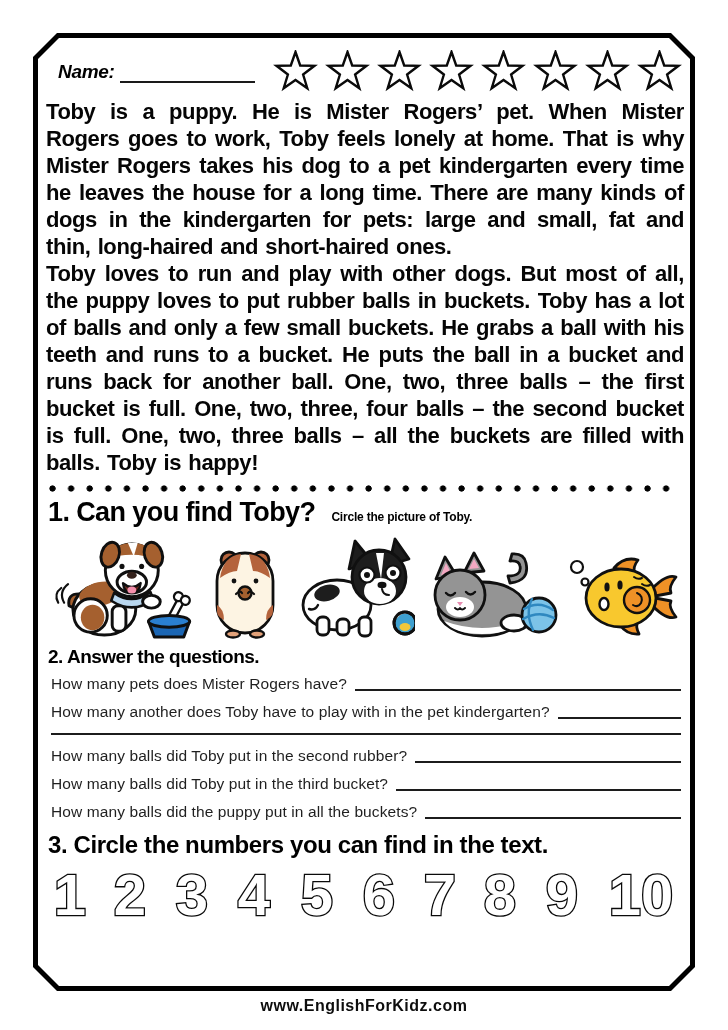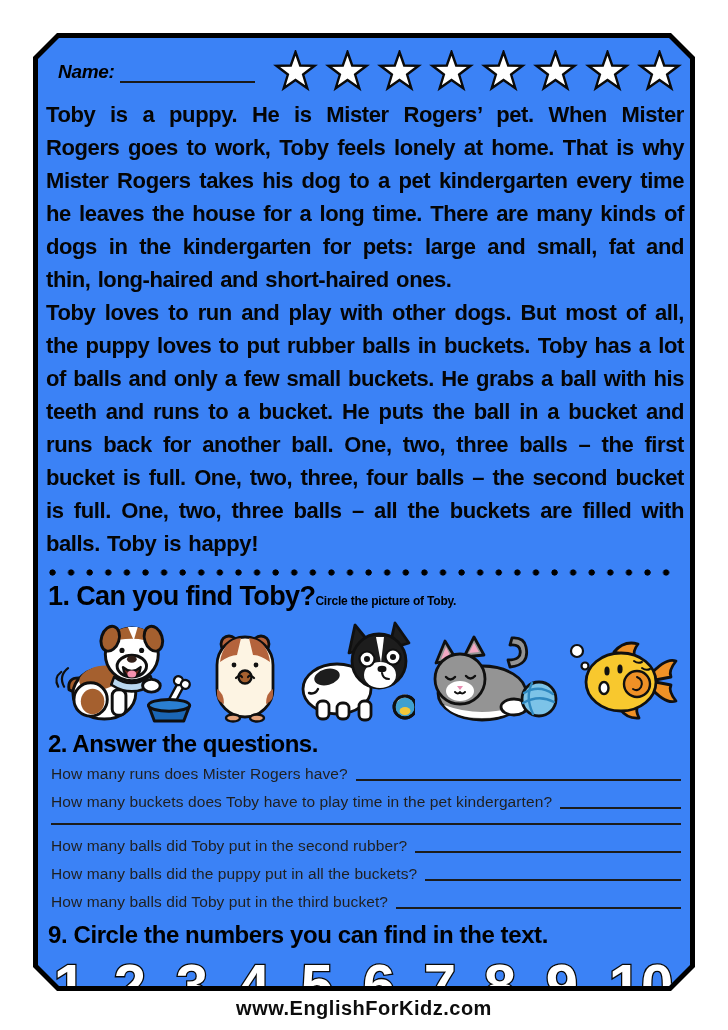--- a/index.html
+++ b/index.html
@@ -9,65 +9,65 @@
     font-family: "Liberation Sans", sans-serif; color: #000; overflow: hidden;
   }
   
   .frame-outer {
     position: absolute; left: 33px; top: 33px; width: 662px; height: 958px;
     background: #000;
     clip-path: polygon(24px 0, calc(100% - 24px) 0, 100% 24px, 100% calc(100% - 24px),
                        calc(100% - 24px) 100%, 24px 100%, 0 calc(100% - 24px), 0 24px);
   }
   .frame-inner {
-    position: absolute; inset: 5px; background: #3b82f6; overflow: hidden;
+    position: absolute; inset: 5px; background: #ffffff; overflow: hidden;
     clip-path: polygon(21px 0, calc(100% - 21px) 0, 100% 21px, 100% calc(100% - 21px),
                        calc(100% - 21px) 100%, 21px 100%, 0 calc(100% - 21px), 0 21px);
     padding: 13px 6px 0 8px;
   }
   
   .name-row { display: flex; align-items: center; height: 42px; padding-left: 12px; }
   .name-label { font-size: 19px; font-weight: bold; font-style: italic; letter-spacing: -0.3px; }
   .name-blank { width: 135px; height: 22px; border-bottom: 2.5px solid #1a1a1a; margin-left: 5px; }
   .stars { margin-left: auto; display: flex; gap: 7px; align-items: center; margin-right: 2px; }
   .star { display: block; }
   
   .story {
-    font-size: 22px; font-weight: bold; line-height: 33px; text-align: justify;
+    font-size: 22px; font-weight: bold; line-height: 27px; text-align: justify;
     letter-spacing: -0.4px; word-spacing: 1.5px; color: #050505;
   }
   .story.p1 { margin-top: 5px; }
   
   .dotted {
     height: 7px; margin: 9px 3px 5px 3px;
     background-image: radial-gradient(circle at 3.5px 3.5px, #000 2.8px, transparent 3.4px);
     background-size: 18.6px 7px; background-repeat: repeat-x;
   }
   
-  .ex1-head { display: flex; align-items: baseline; margin: 3px 0 0 2px; height: 36px; }
+  .ex1-head { display: flex; align-items: baseline; gap: 16px; margin: 3px 0 0 2px; height: 36px; }
   .ex1-title { font-size: 27px; font-weight: bold; letter-spacing: -0.6px; }
   .ex1-instr { font-size: 12px; font-weight: bold; letter-spacing: -0.2px; }
   .animals {
     display: flex; justify-content: space-between; align-items: flex-end;
     height: 104px; padding: 0 2px; margin-top: 2px;
   }
   .animal { display: block; }
   
-  .ex2-title { font-size: 24px; font-weight: bold; letter-spacing: -0.5px; margin: 7px 0 7px 2px; }
+  .ex2-title { font-size: 19px; font-weight: bold; letter-spacing: -0.5px; margin: 7px 0 7px 2px; }
   .qrow { display: flex; align-items: flex-end; margin: 0 3px 10px 5px; }
   .qtext { font-size: 15.5px; color: #1f1f1f; white-space: nowrap; padding-right: 8px; letter-spacing: 0.1px; }
   .qblank { flex: 1; min-width: 40px; border-bottom: 2px solid #1c1c1c; height: 4px; margin-bottom: 2px; }
   
   .ex3-title { font-size: 24px; font-weight: bold; letter-spacing: -0.4px; margin: 2px 0 3px 2px; }
   .numbers { display: flex; justify-content: space-between; align-items: flex-end; padding: 0 4px; }
   .num { overflow: visible; display: block; }
   
   .footer {
     position: absolute; left: 0; right: 0; top: 997px; text-align: center;
-    font-size: 20px; font-weight: bold; color: #0d0d0d; letter-spacing: 0.5px;
+    font-size: 16px; font-weight: bold; color: #0d0d0d; letter-spacing: 0.5px;
   }
   svg { display: block; }
 </style>
 </head>
 <body>
 
 <div class="page">
   <div class="frame-outer">
     <div class="frame-inner">
 
@@ -241,44 +241,44 @@
               <ellipse cx="56" cy="34" rx="2.6" ry="4.6" fill="#111" stroke="none"></ellipse>
               <ellipse cx="40" cy="53" rx="4.5" ry="6" fill="#fff" stroke-width="2.4"></ellipse>
             </g>
           </svg>
         </span>
       </div>
 
       <div class="ex2-title">2. Answer the questions.</div>
 
       <div class="qrow">
-        <span class="qtext">How many runs does Mister Rogers have?</span>
-        <span class="qblank"></span>
-      </div>
-      <div class="qrow">
-        <span class="qtext">How many buckets does Toby have to play time in the pet kindergarten?</span>
+        <span class="qtext">How many pets does Mister Rogers have?</span>
+        <span class="qblank"></span>
+      </div>
+      <div class="qrow">
+        <span class="qtext">How many another does Toby have to play with in the pet kindergarten?</span>
         <span class="qblank"></span>
       </div>
       <div class="qrow">
         <span class="qblank"></span>
       </div>
       <div class="qrow">
         <span class="qtext">How many balls did Toby put in the second rubber?</span>
         <span class="qblank"></span>
       </div>
       <div class="qrow">
+        <span class="qtext">How many balls did Toby put in the third bucket?</span>
+        <span class="qblank"></span>
+      </div>
+      <div class="qrow">
         <span class="qtext">How many balls did the puppy put in all the buckets?</span>
         <span class="qblank"></span>
       </div>
-      <div class="qrow">
-        <span class="qtext">How many balls did Toby put in the third bucket?</span>
-        <span class="qblank"></span>
-      </div>
-
-      <div class="ex3-title">9. Circle the numbers you can find in the text.</div>
+
+      <div class="ex3-title">3. Circle the numbers you can find in the text.</div>
 
       <div class="numbers">
         <svg class="num" width="40" height="60" viewBox="0 0 40 60">
             <text x="20" y="53" text-anchor="middle" font-family="Liberation Sans, sans-serif" font-size="58" font-weight="bold" fill="#fff" stroke="#0a0a0a" stroke-width="2.6" paint-order="stroke">1</text>
           </svg>
         <svg class="num" width="44" height="60" viewBox="0 0 44 60">
             <text x="22" y="53" text-anchor="middle" font-family="Liberation Sans, sans-serif" font-size="58" font-weight="bold" fill="#fff" stroke="#0a0a0a" stroke-width="2.6" paint-order="stroke">2</text>
           </svg>
         <svg class="num" width="44" height="60" viewBox="0 0 44 60">
             <text x="22" y="53" text-anchor="middle" font-family="Liberation Sans, sans-serif" font-size="58" font-weight="bold" fill="#fff" stroke="#0a0a0a" stroke-width="2.6" paint-order="stroke">3</text>

